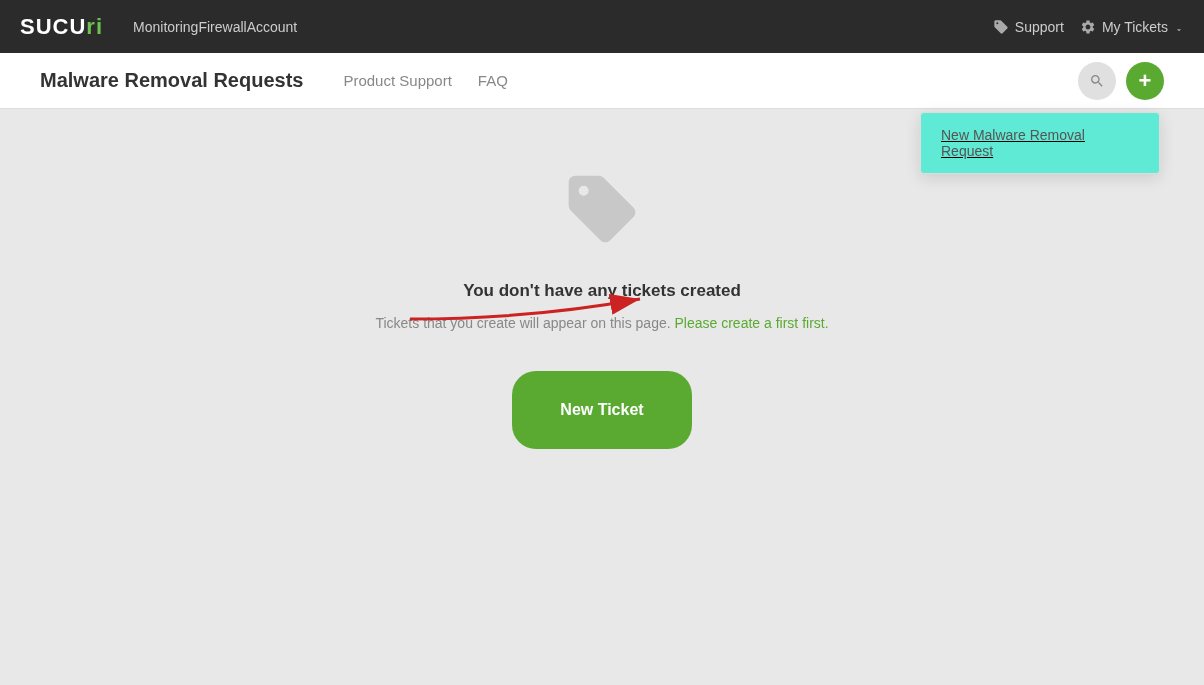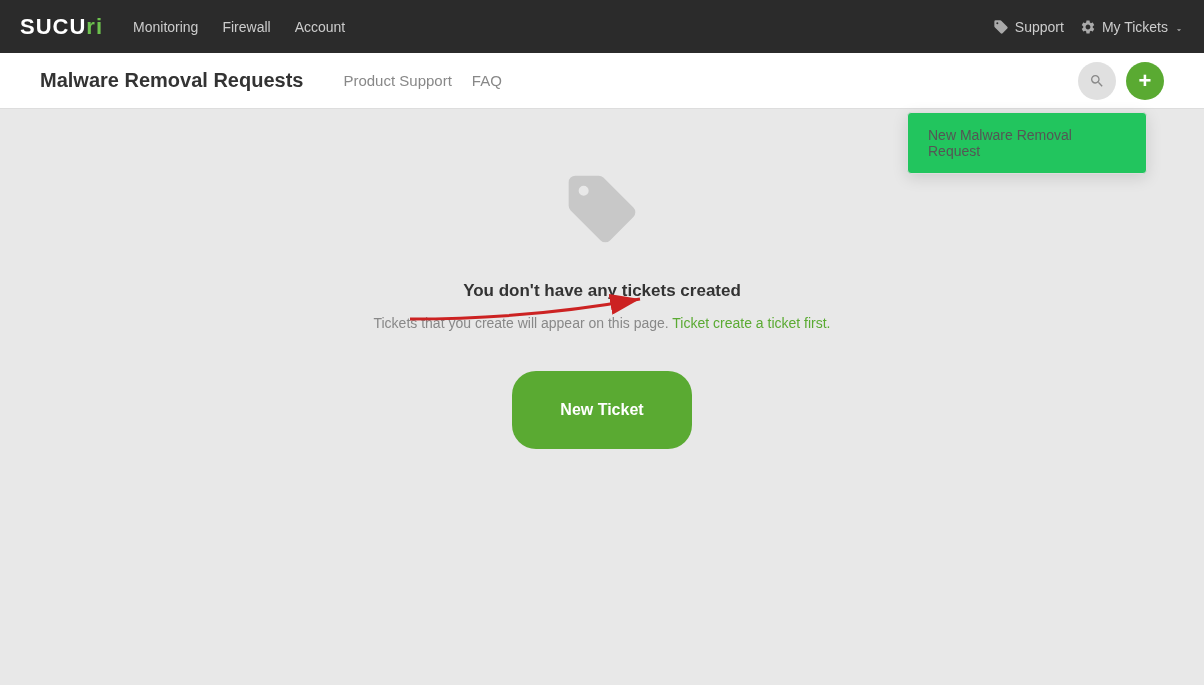--- a/index.html
+++ b/index.html
@@ -20,21 +20,20 @@
     }
     .logo-text {
       font-size: 22px;
       font-weight: bold;
       color: #fff;
       letter-spacing: 1px;
     }
     .logo-text span { color: #6dc14e; }
     .nav-links {
       display: flex;
-      gap: 24px;
       flex: 1;
     }
     .nav-link {
       color: #ccc;
       text-decoration: none;
       font-size: 14px;
       cursor: pointer;
     }
     .nav-right {
       display: flex;
@@ -76,21 +75,21 @@
       position: relative;
     }
     .subnav-title {
       font-size: 20px;
       font-weight: bold;
       color: #333;
       margin-right: 40px;
     }
     .subnav-tabs {
       display: flex;
-      gap: 20px;
+      gap: 26px;
       flex: 1;
     }
     .subnav-tab {
       font-size: 15px;
       color: #888;
       cursor: pointer;
       padding: 4px 0;
       text-decoration: none;
     }
     .subnav-actions {
@@ -123,28 +122,29 @@
       font-size: 22px;
       font-weight: bold;
       line-height: 1;
       position: relative;
     }
 
     
     .dropdown-menu {
       position: absolute;
       top: 50px;
-      right: 17px;
-      background: #22c55e;
+      right: 4px;
+      background: #5eead4;
       border: 1px solid #ddd;
       border-radius: 4px;
       box-shadow: 0 4px 16px rgba(0,0,0,0.12);
       min-width: 240px;
       z-index: 100;
       overflow: hidden;
+      text-decoration: underline;
     }
     .dropdown-item {
       padding: 14px 20px;
       font-size: 14px;
       color: #555;
       cursor: pointer;
       border-bottom: 1px solid #eee;
     }
     .dropdown-item:last-child { border-bottom: none; }
     .dropdown-item.highlighted {
@@ -285,17 +285,17 @@
     <svg class="tag-icon-large" viewBox="0 0 24 24">
       <path d="M21.41 11.58L12.41 2.58A2 2 0 0 0 11 2H4a2 2 0 0 0-2 2v7a2 2 0 0 0 .59 1.42l9 9a2 2 0 0 0 2.82 0l7-7a2 2 0 0 0 0-2.84zM6.5 8A1.5 1.5 0 1 1 8 6.5 1.5 1.5 0 0 1 6.5 8z"></path>
     </svg>
   </div>
 
   <div class="empty-title">You don't have any tickets created</div>
 
   <div class="empty-desc">
     <span>Tickets that you create will appear on this page.</span>
     <span> </span>
-    <a>Ticket create a ticket first.</a>
+    <a>Please create a first first.</a>
   </div>
 
   <button class="new-ticket-btn">New Ticket</button>
 </div>
 
 </body></html>

